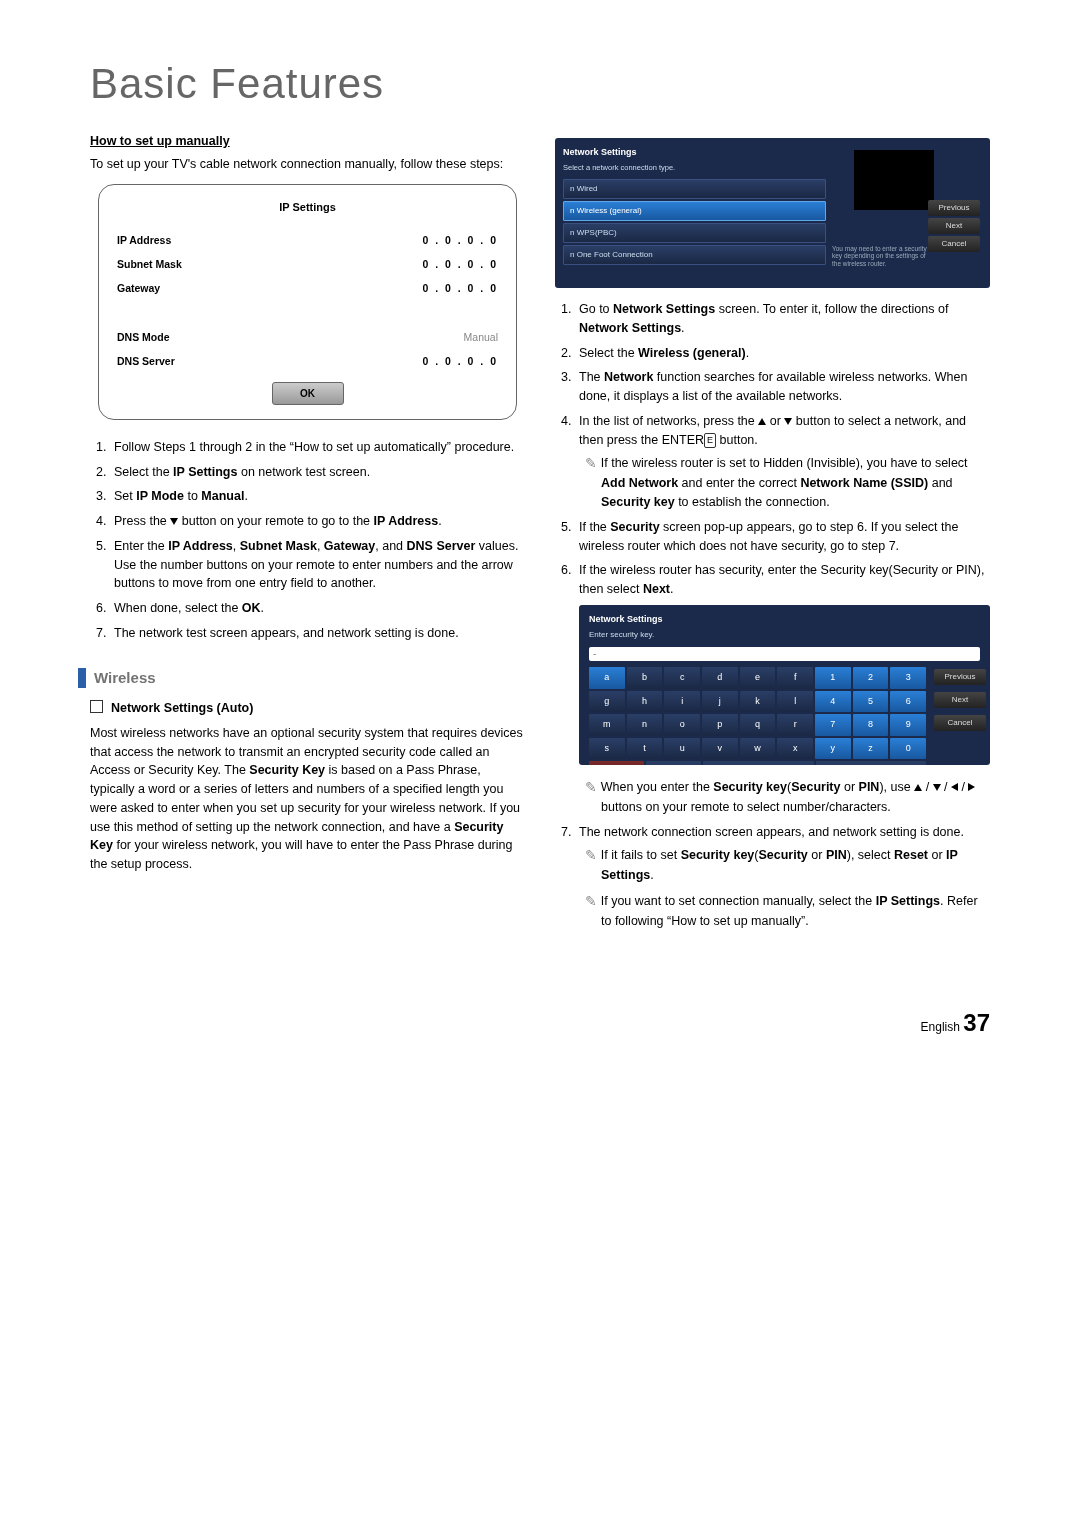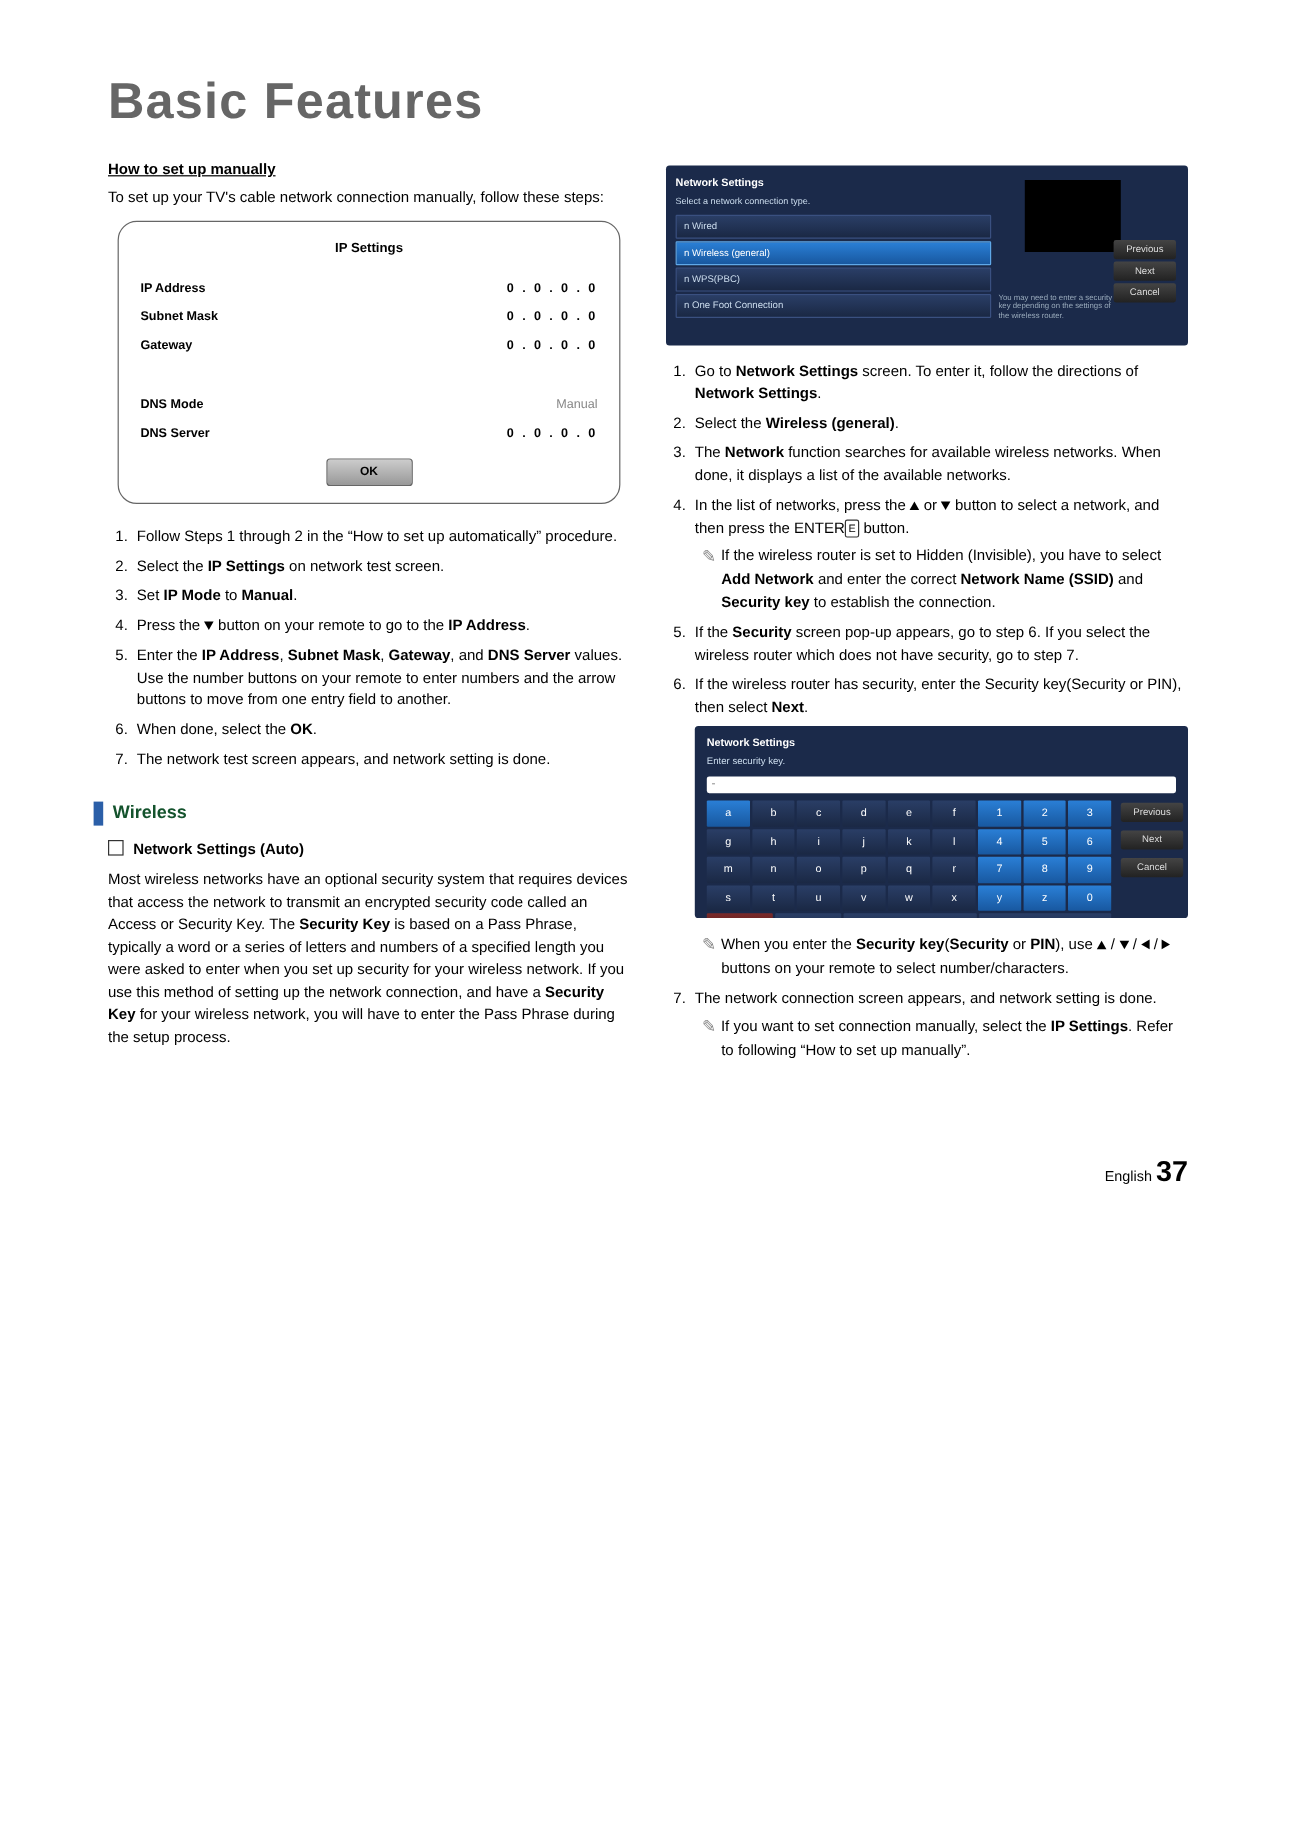--- a/index.html
+++ b/index.html
@@ -5,21 +5,21 @@
   body {
     font-family: Arial, Helvetica, sans-serif;
     background: #fff;
     margin: 0;
     padding: 60px 90px;
     color: #000;
     width: 900px;
   }
   .page-title {
     font-size: 42px;
-    font-weight: 700;
+    font-weight: 400;
     letter-spacing: 1px;
     margin: 0 0 24px 0;
     color: #666;
   }
   .columns {
     display: flex;
     gap: 30px;
   }
   .col {
     flex: 1;
@@ -91,21 +91,21 @@
     align-items: center;
     gap: 8px;
     margin: 24px 0 10px -12px;
   }
   .bar {
     width: 8px;
     height: 20px;
     background: #2b5fa8;
   }
   .sect-head {
-    color: #14532d;
+    color: #737373;
     font-weight: bold;
     font-size: 15px;
   }
   .checkbox-line {
     margin: 8px 0 6px 0;
     font-weight: bold;
   }
   .checkbox-line .sq {
     display: inline-block;
     width: 11px;
@@ -443,20 +443,21 @@
             <div class="shot-btn">Next</div>
             <div class="shot-btn">Cancel</div>
           </div>
         </div>
       </div>
 
       <div class="sub"><span class="sub-icon">✎</span><span>When you enter the </span><b>Security key</b><span>(</span><b>Security</b><span> or </span><b>PIN</b><span>), use </span><span class="tri-up"></span> / <span class="tri-down"></span> / <span class="tri-left"></span> / <span class="tri-right"></span><span> buttons on your remote to select number/characters.</span></div>
     </li>
     <li>
       <span>The network connection screen appears, and network setting is done.</span>
+      <div class="sub"><span class="sub-icon">✎</span><span>If it fails to set </span><b>Security key</b><span>(</span><b>Security</b><span> or </span><b>PIN</b><span>), select </span><b>Reset</b><span> or </span><b>IP Settings</b><span>.</span></div>
       <div class="sub"><span class="sub-icon">✎</span><span>If you want to set connection manually, select the </span><b>IP Settings</b><span>. Refer to following “How to set up manually”.</span></div>
     </li>
   </ol>
 
 </div>
 </div>
 
 <div class="page-num">
   <span>English</span>
   <span class="big">37</span>

